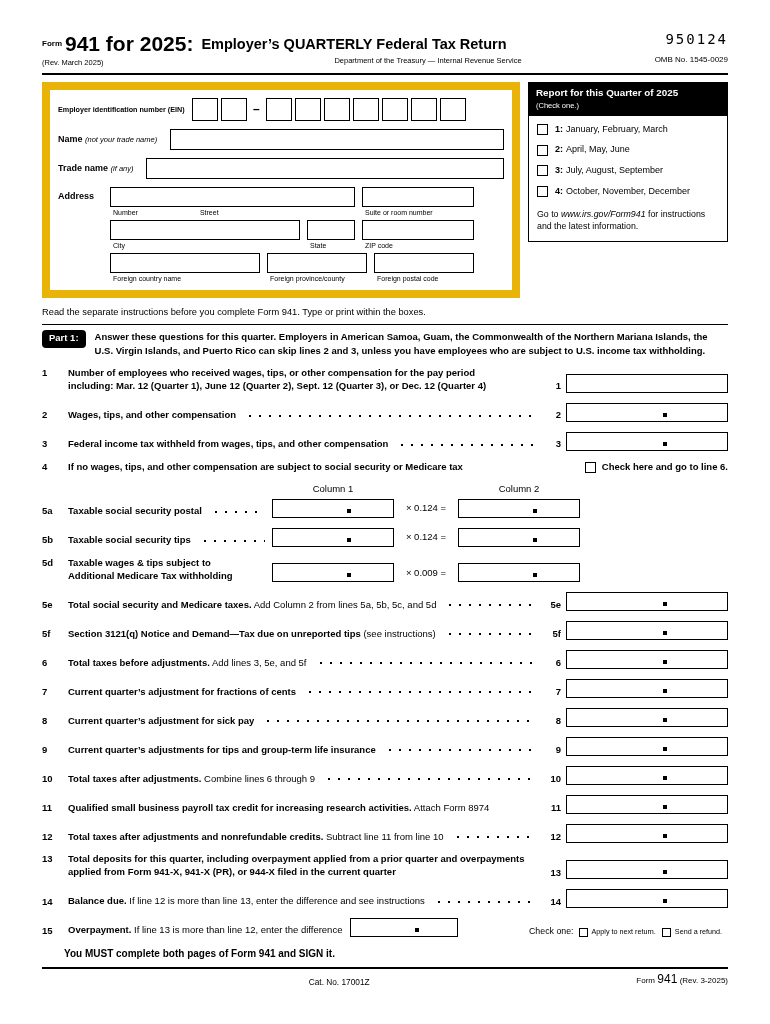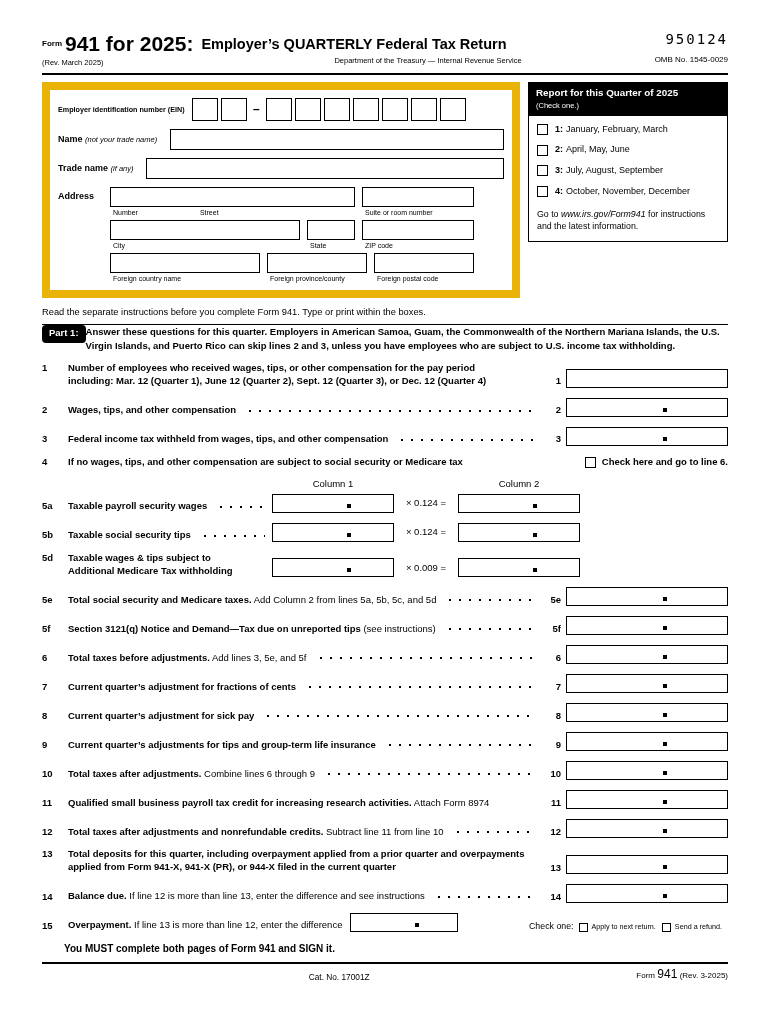--- a/index.html
+++ b/index.html
@@ -62,21 +62,21 @@
   .q-opts { padding:8px 8px 2px 8px; }
   .q-opt { display:flex; align-items:center; margin-bottom:9px; }
   .checkbox { width:11px; height:11px; border:1.5px solid #000; background:#fff; flex-shrink:0; display:inline-block; }
   .checkbox.small { width:9px; height:9px; border-width:1.2px; }
   .q-num { font-weight:bold; margin:0 3px 0 7px; font-size:9px; }
   .q-label { font-size:9px; }
   .q-goto { font-size:8.8px; padding:1px 8px 8px 8px; line-height:1.35; }
 
   
   .instructions { margin:8px 0 6px 0; font-size:9.3px; }
-  .part1 { display:flex; border-top:1px solid #000; }
+  .part1 { display:flex; gap:9px; border-top:1px solid #000; padding-top:5px; }
   .part-label { background:#000; color:#fff; font-weight:bold; font-size:9.5px;
                 padding:2px 7px 3px 7px; border-radius:4px; height:fit-content; white-space:nowrap; }
   .part-heading { font-weight:bold; flex:1; line-height:1.4; }
 
   
   .lines { margin-top:10px; }
   .frow { display:flex; align-items:flex-end; margin-bottom:10px; }
   .lnum { width:26px; font-weight:bold; flex-shrink:0; }
   .wrap .lnum, .wrap .ltext { align-self:flex-start; }
   .ltext { line-height:1.35; }
@@ -302,21 +302,21 @@
 
     <div class="colhead">
       <span class="ch-sp1"></span>
       <span class="ch1">Column 1</span>
       <span class="ch-sp2"></span>
       <span class="ch2">Column 2</span>
     </div>
 
     <div class="frow">
       <span class="lnum">5a</span>
-      <span class="ltext b l5label">Taxable payroll security wages</span>
+      <span class="ltext b l5label">Taxable social security postal</span>
       <span class="dots"></span>
       <span class="col-box">
           <i class="cent"></i>
         </span>
       <span class="mult">× 0.124 =</span>
       <span class="col-box">
           <i class="cent"></i>
         </span>
       <span class="rpad"></span>
     </div>

